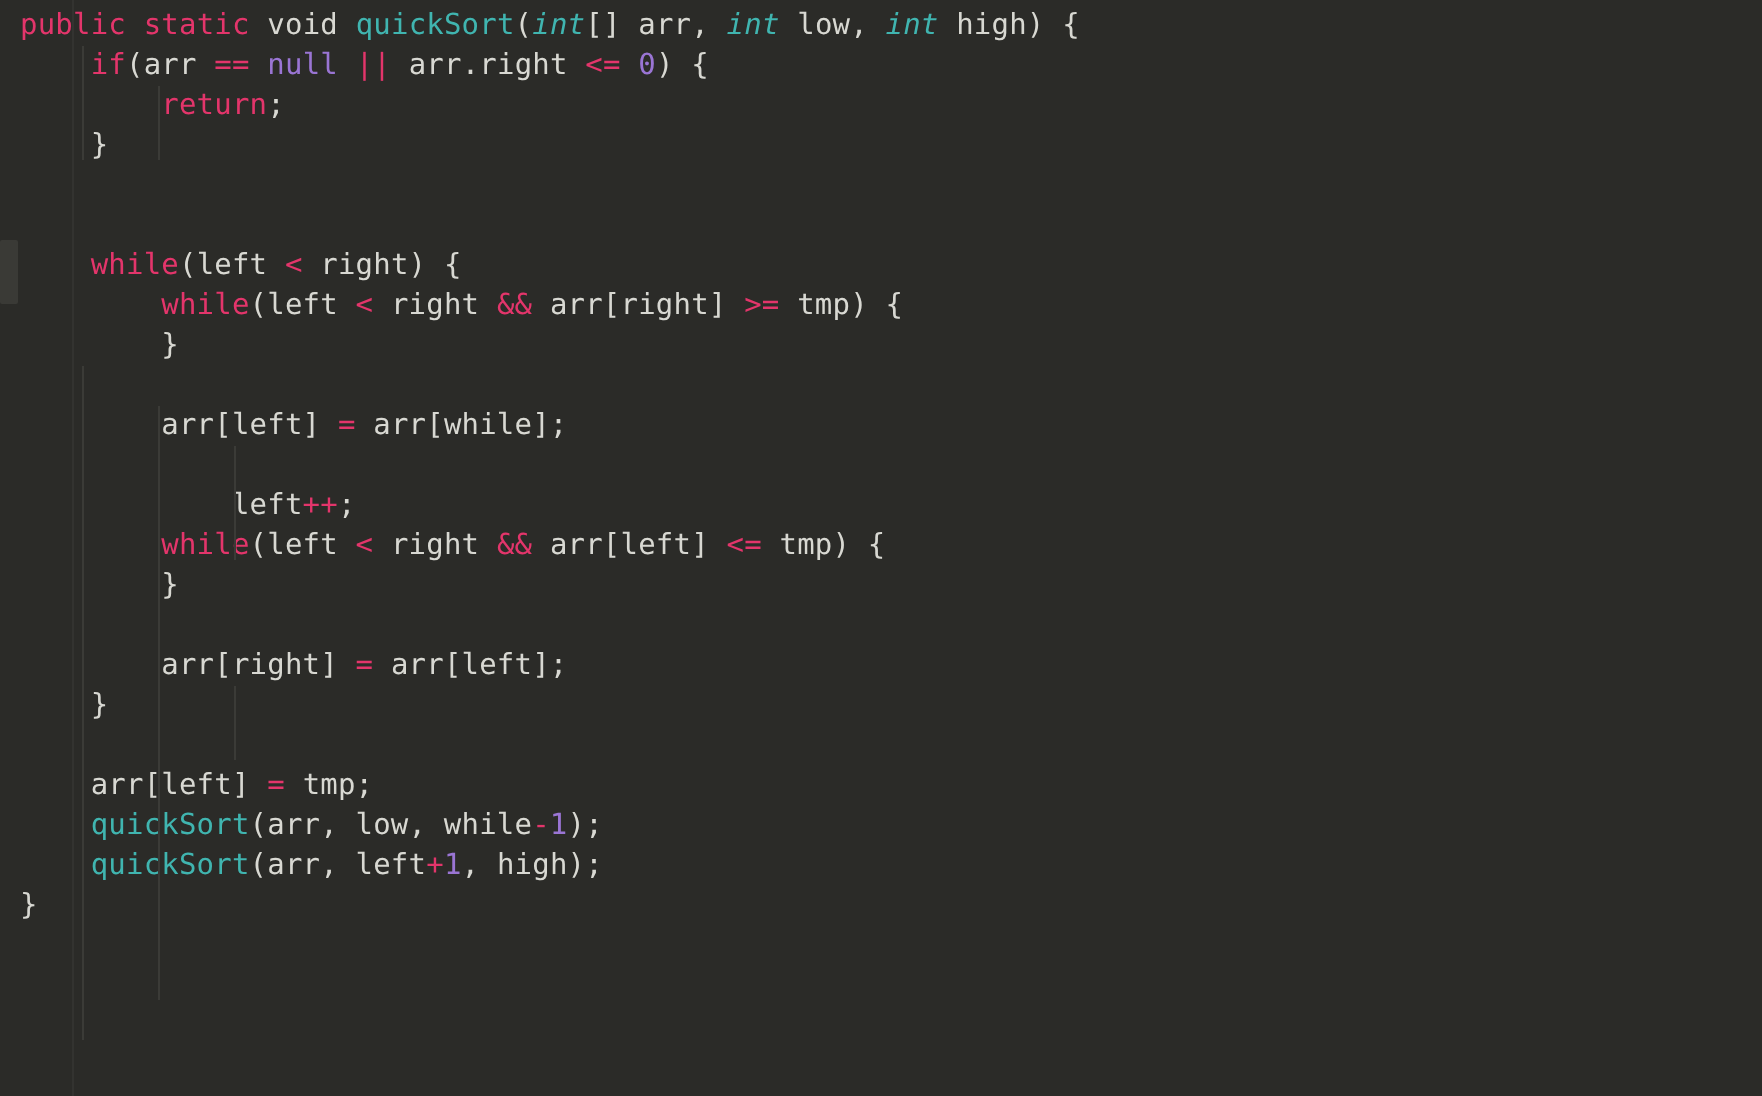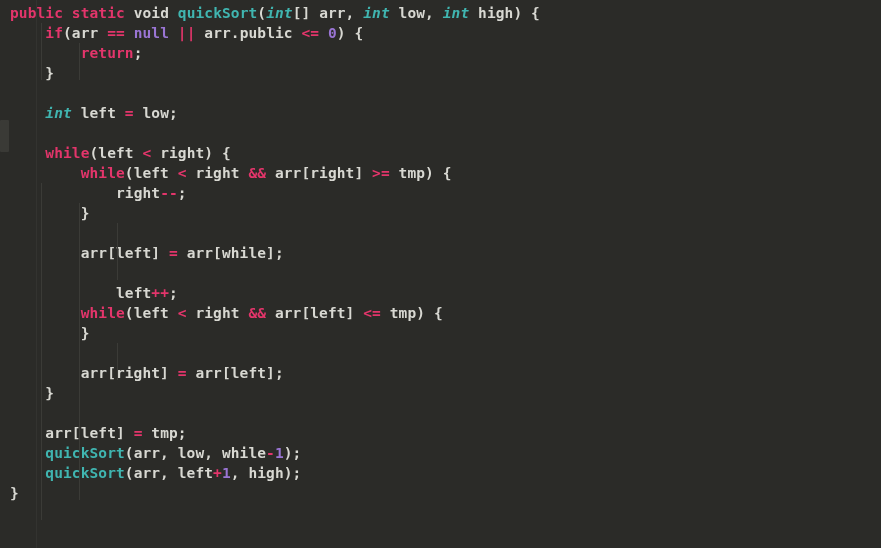--- a/index.html
+++ b/index.html
@@ -7,21 +7,20 @@
     padding: 0;
     background: #2b2b28;
   }
   #app {
     position: relative;
     width: 881px;
     height: 548px;
     background: #2b2b28;
     overflow: hidden;
     font-family: "DejaVu Sans Mono", "Liberation Mono", monospace;
-    font-weight: bold;
   }
 
   
   #scrollbar-track {
     position: absolute;
     left: 0; top: 0;
     width: 9px;
     height: 548px;
     background: #2b2b28;
   }
@@ -83,29 +82,27 @@
 <div id="app">
 
   <div id="scrollbar-track">
     <div id="scrollbar-thumb"></div>
   </div>
 
   <div id="gutter-divider"></div>
 
   <div id="code">
       <div class="line"><span class="id"></span><span class="kw">public</span><span class="id"> </span><span class="kw">static</span><span class="id"> </span><span class="id">void</span><span class="id"> </span><span class="fn">quickSort</span><span class="id">(</span><span class="typ">int</span><span class="id">[] arr, </span><span class="typ">int</span><span class="id"> low, </span><span class="typ">int</span><span class="id"> high) {</span></div>
-      <div class="line"><span class="id">    </span><span class="kw">if</span><span class="id">(arr </span><span class="op">==</span><span class="id"> </span><span class="num">null</span><span class="id"> </span><span class="op">||</span><span class="id"> arr.public </span><span class="op">&lt;=</span><span class="id"> </span><span class="num">0</span><span class="id">) {</span></div>
+      <div class="line"><span class="id">    </span><span class="kw">if</span><span class="id">(arr </span><span class="op">==</span><span class="id"> </span><span class="num">null</span><span class="id"> </span><span class="op">||</span><span class="id"> arr.right </span><span class="op">&lt;=</span><span class="id"> </span><span class="num">0</span><span class="id">) {</span></div>
       <div class="line"><span class="id">        </span><span class="kw">return</span><span class="id">;</span></div>
       <div class="line"><span class="id">    </span><span class="id">}</span></div>
       <div class="line">&nbsp;</div>
-      <div class="line"><span class="id">    </span><span class="typ">int</span><span class="id"> left </span><span class="op">=</span><span class="id"> low;</span></div>
       <div class="line">&nbsp;</div>
       <div class="line"><span class="id">    </span><span class="kw">while</span><span class="id">(left </span><span class="op">&lt;</span><span class="id"> right) {</span></div>
       <div class="line"><span class="id">        </span><span class="kw">while</span><span class="id">(left </span><span class="op">&lt;</span><span class="id"> right </span><span class="op">&amp;&amp;</span><span class="id"> arr[right] </span><span class="op">&gt;=</span><span class="id"> tmp) {</span></div>
-      <div class="line"><span class="id">            </span><span class="id">right</span><span class="op">--</span><span class="id">;</span></div>
       <div class="line"><span class="id">        </span><span class="id">}</span></div>
       <div class="line">&nbsp;</div>
       <div class="line"><span class="id">        </span><span class="id">arr[left] </span><span class="op">=</span><span class="id"> arr[while];</span></div>
       <div class="line">&nbsp;</div>
       <div class="line"><span class="id">            </span><span class="id">left</span><span class="op">++</span><span class="id">;</span></div>
       <div class="line"><span class="id">        </span><span class="kw">while</span><span class="id">(left </span><span class="op">&lt;</span><span class="id"> right </span><span class="op">&amp;&amp;</span><span class="id"> arr[left] </span><span class="op">&lt;=</span><span class="id"> tmp) {</span></div>
       <div class="line"><span class="id">        </span><span class="id">}</span></div>
       <div class="line">&nbsp;</div>
       <div class="line"><span class="id">        </span><span class="id">arr[right] </span><span class="op">=</span><span class="id"> arr[left];</span></div>
       <div class="line"><span class="id">    </span><span class="id">}</span></div>

